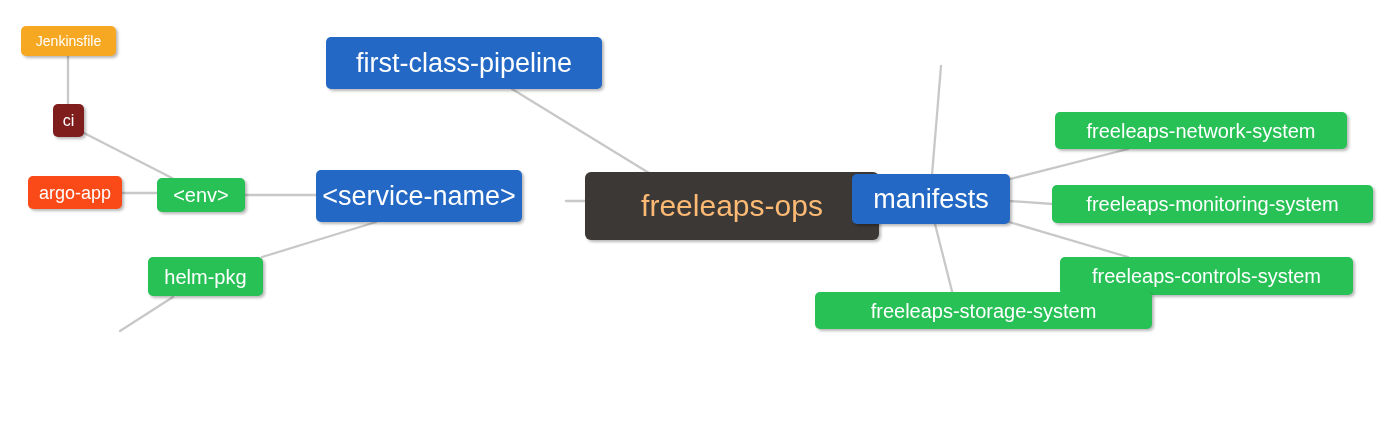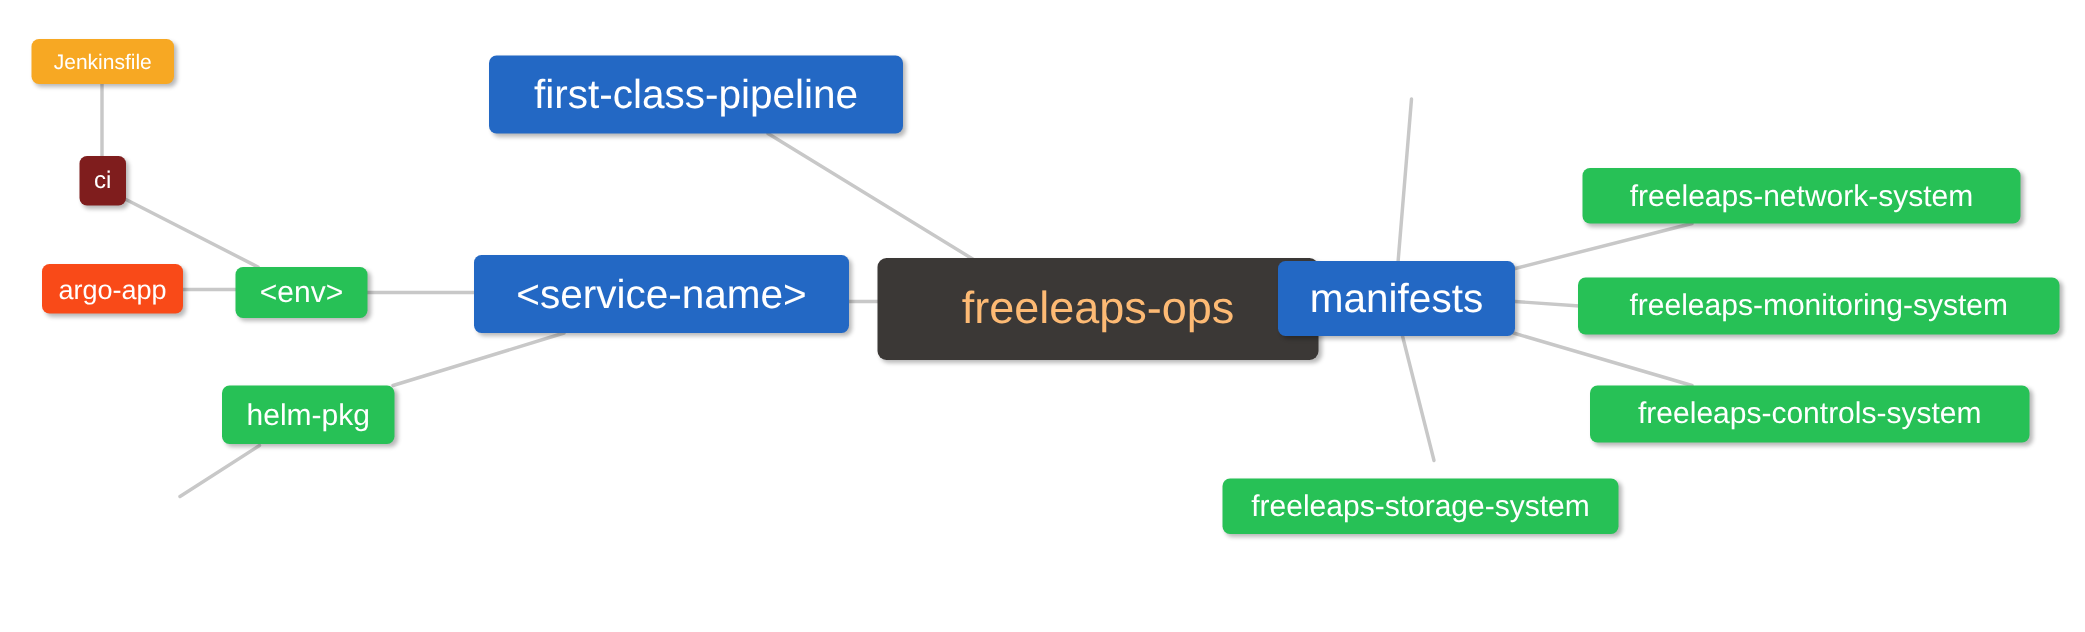--- a/index.html
+++ b/index.html
@@ -63,21 +63,21 @@
       <line x1="1009" y1="222" x2="1128" y2="257" stroke="#c8c8c8" stroke-width="2.3" stroke-linecap="round"></line>
       <line x1="935" y1="224" x2="956" y2="307" stroke="#c8c8c8" stroke-width="2.3" stroke-linecap="round"></line>
     </svg>
   <div class="node-layer" id="node-layer">
       <div class="node orange" style="left: 21px; top: 26px; width: 95px; height: 30px; font-size: 14px; background: rgb(247, 168, 35); color: rgb(255, 255, 255);">Jenkinsfile</div>
       <div class="node red" style="left: 53px; top: 104px; width: 31px; height: 33px; font-size: 16px; background: #7f1d1d; color: rgb(255, 255, 255);">ci</div>
       <div class="node red" style="left: 28px; top: 176px; width: 94px; height: 33px; font-size: 18px; background: rgb(249, 74, 24); color: rgb(255, 255, 255);">argo-app</div>
       <div class="node green" style="left: 157px; top: 178px; width: 88px; height: 34px; font-size: 20px; background: rgb(39, 193, 86); color: rgb(255, 255, 255);">&lt;env&gt;</div>
       <div class="node green" style="left: 148px; top: 257px; width: 115px; height: 39px; font-size: 20px; background: rgb(39, 193, 86); color: rgb(255, 255, 255);">helm-pkg</div>
       <div class="node blue" style="left: 326px; top: 37px; width: 276px; height: 52px; font-size: 27px; background: rgb(35, 104, 196); color: rgb(255, 255, 255);">first-class-pipeline</div>
-      <div class="node blue" style="left: 316px; top: 170px; width: 250px; height: 52px; font-size: 27px; background: rgb(35, 104, 196); color: rgb(255, 255, 255);">&lt;service-name&gt;</div>
+      <div class="node blue" style="left: 316px; top: 170px; width: 206px; height: 52px; font-size: 27px; background: rgb(35, 104, 196); color: rgb(255, 255, 255);">&lt;service-name&gt;</div>
       <div class="node dark" style="left: 585px; top: 172px; width: 294px; height: 68px; font-size: 30px; background: rgb(59, 56, 54); color: #fdba74;">freeleaps-ops</div>
       <div class="node blue" style="left: 852px; top: 174px; width: 158px; height: 50px; font-size: 27px; background: rgb(35, 104, 196); color: rgb(255, 255, 255);">manifests</div>
       <div class="node green" style="left: 1055px; top: 112px; width: 292px; height: 37px; font-size: 20px; background: rgb(39, 193, 86); color: rgb(255, 255, 255);">freeleaps-network-system</div>
       <div class="node green" style="left: 1052px; top: 185px; width: 321px; height: 38px; font-size: 20px; background: rgb(39, 193, 86); color: rgb(255, 255, 255);">freeleaps-monitoring-system</div>
       <div class="node green" style="left: 1060px; top: 257px; width: 293px; height: 38px; font-size: 20px; background: rgb(39, 193, 86); color: rgb(255, 255, 255);">freeleaps-controls-system</div>
-      <div class="node green" style="left: 815px; top: 319px; width: 264px; height: 37px; font-size: 20px; background: rgb(39, 193, 86); color: rgb(255, 255, 255);">freeleaps-storage-system</div>
+      <div class="node green" style="left: 815px; top: 292px; width: 337px; height: 37px; font-size: 20px; background: rgb(39, 193, 86); color: rgb(255, 255, 255);">freeleaps-storage-system</div>
     </div>
 </div>
 
 </body></html>

